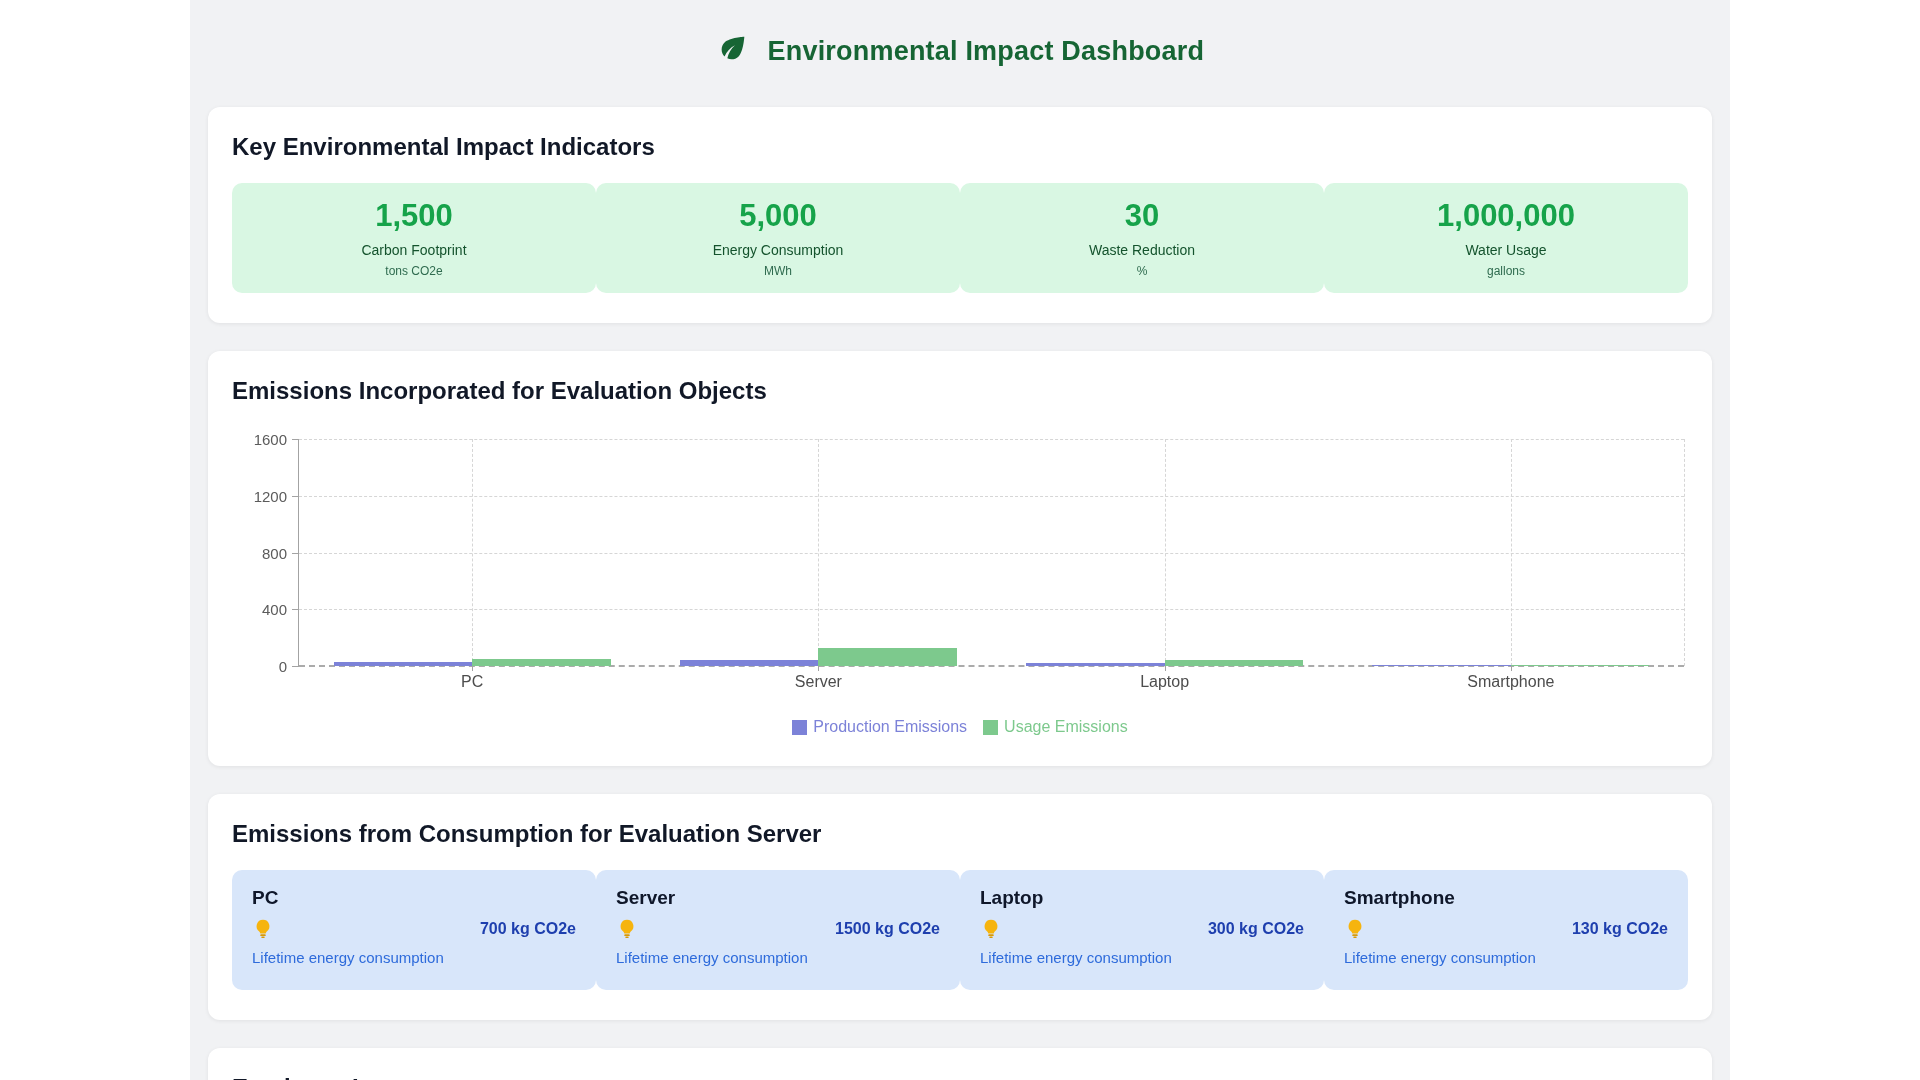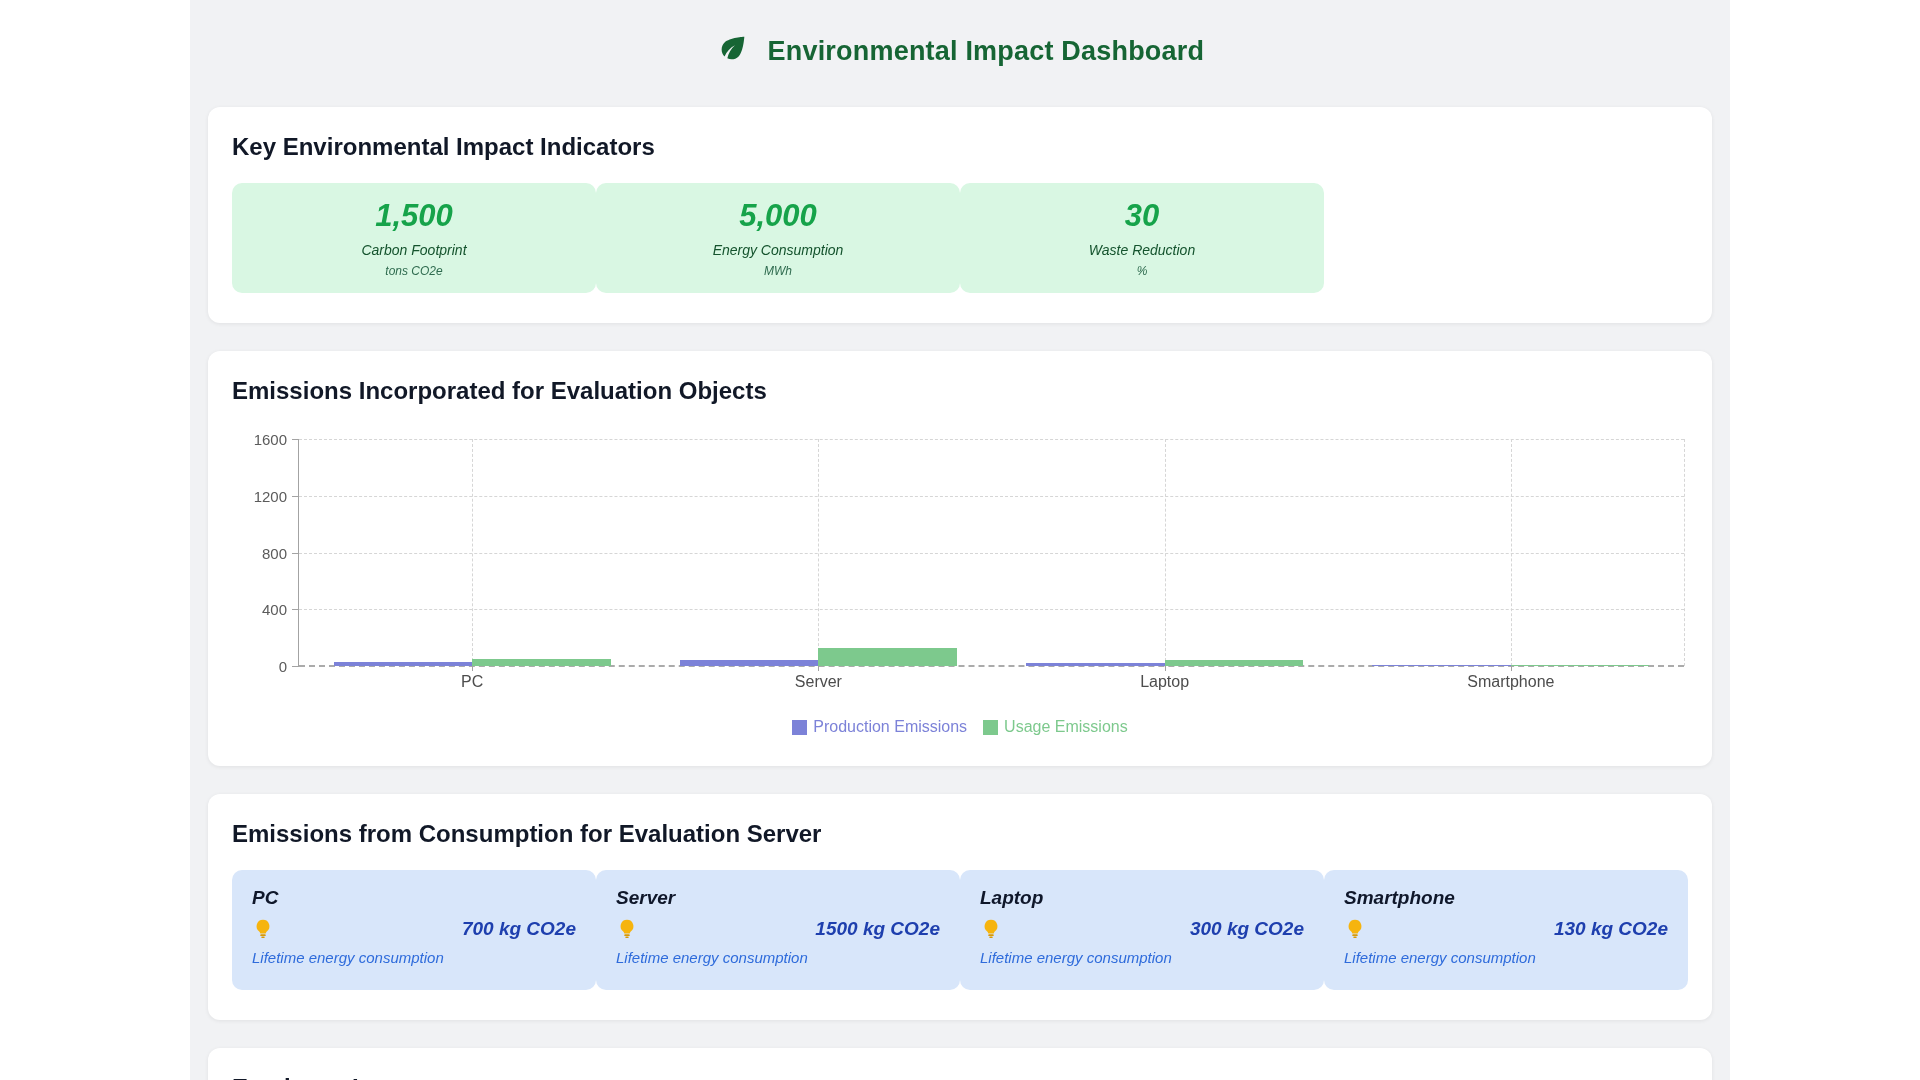--- a/index.html
+++ b/index.html
@@ -21,21 +21,21 @@
   }
   h1.page-title .leaf { display: inline-block; vertical-align: -5px; margin-right: 10px; }
   .card {
     background: #ffffff; border-radius: 12px;
     box-shadow: 0 1px 4px rgba(0,0,0,0.07);
     padding: 26px 24px 30px; margin-bottom: 28px;
   }
   .card h2 {
     margin: 0 0 22px; font-size: 24px; font-weight: bold; color: #111827;
   }
-  .grid4 { display: grid; grid-template-columns: repeat(4, 1fr); gap: 0; font-style: italic; }
+  .grid4 { display: grid; grid-template-columns: repeat(4, 1fr); gap: 0; }
 
   
   .metric {
     background: #d9f7e3; border-radius: 10px; height: 110px;
     display: flex; flex-direction: column; align-items: center; justify-content: center;
     text-align: center; padding: 10px;
   }
   .m-value { font-size: 31px; font-weight: bold; color: #16a34a; line-height: 36px; }
   .m-label { font-size: 14px; color: #14532d; margin-top: 8px; line-height: 17px; }
   .m-unit  { font-size: 12px; color: #2f6b4f; margin-top: 5px; line-height: 14px; }
@@ -85,21 +85,21 @@
   }
   .legend-item { display: inline-flex; align-items: center; gap: 6px; font-size: 16px; cursor: pointer; }
   .legend-swatch { width: 15px; height: 15px; display: inline-block; }
 
   
   .device {
     background: #d8e6fa; border-radius: 10px; height: 120px; padding: 16px 20px;
   }
   .d-name { font-size: 19px; font-weight: bold; color: #0f172a; line-height: 23px; }
   .d-row { display: flex; align-items: center; justify-content: space-between; margin-top: 9px; }
-  .d-value { font-size: 19px; font-weight: bold; color: #1e3fae; }
+  .d-value { font-size: 16px; font-weight: bold; color: #1e3fae; }
   .d-desc { font-size: 15px; color: #2e6bdb; margin-top: 9px; }
   .bulb { display: inline-flex; }
 
   .card-last { margin-bottom: 0; min-height: 220px; }
 </style>
 </head>
 <body>
 
 <div class="container">
 
@@ -126,20 +126,25 @@
     <div class="m-label">Energy Consumption</div>
     <div class="m-unit">MWh</div>
   </div>
 
   <div class="metric">
     <div class="m-value">30</div>
     <div class="m-label">Waste Reduction</div>
     <div class="m-unit">%</div>
   </div>
 
+  <div class="metric">
+    <div class="m-value">1,000,000</div>
+    <div class="m-label">Water Usage</div>
+    <div class="m-unit">gallons</div>
+  </div>
 </div>
   </section>
 
   <section class="card">
     <h2>Emissions Incorporated for Evaluation Objects</h2>
     <div class="chart-wrap">
       <div class="plot" id="plot">
           <div class="ytick-mark" style="top: 227px;"></div>
           <div class="ytick-label" style="top: 227px;">0</div>
           <div class="gridline-h" style="top: 170.25px;"></div>

